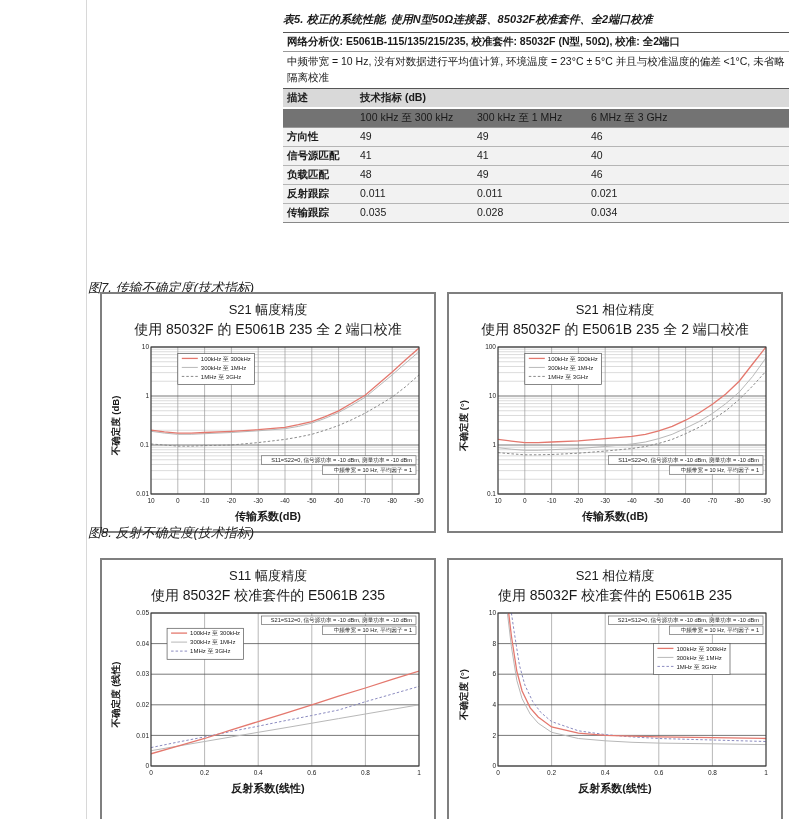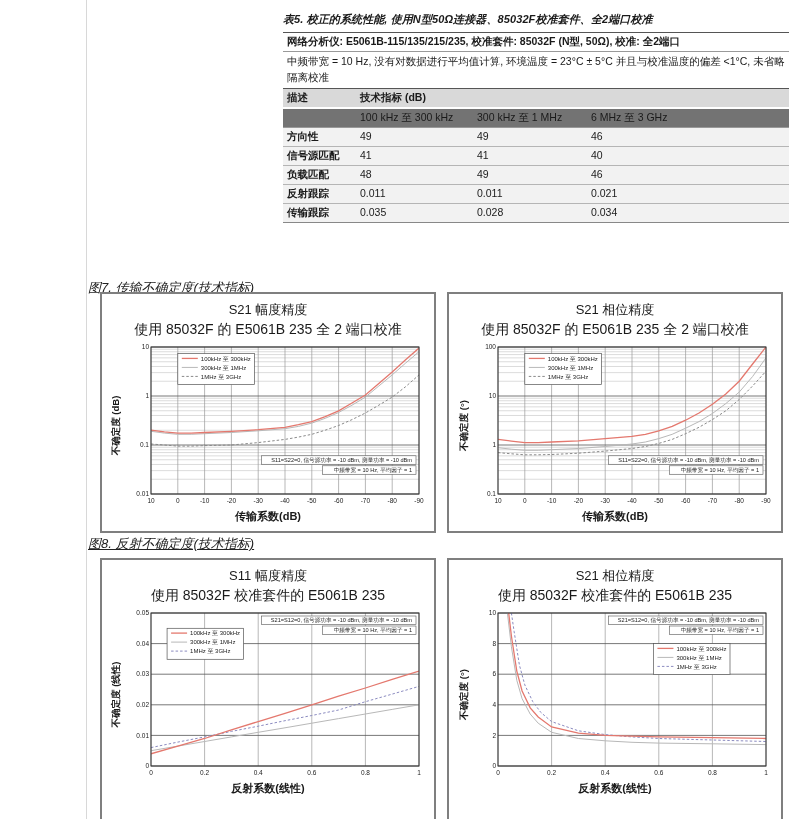--- a/index.html
+++ b/index.html
@@ -16,21 +16,21 @@
   .row-info-2 td{border-bottom:1.5px solid #555;line-height:1.5;margin-left:28px;}
   .row-head td{background:#d9d9d9;font-weight:bold;border-bottom:2px solid #fff;}
   .row-subhead td{background:#737373;border-bottom:1px solid #999;}
   .row-data td{background:#f2f2f2;border-bottom:1px solid #b5b5b5;}
   .row-data td:first-child{font-weight:bold;}
   .row-data.last td{border-bottom:1.5px solid #888;}
 
   
   .fig-caption{position:absolute;font-style:italic;font-size:13px;color:#222;}
   #fig7-caption{left:88px;top:279px;}
-  #fig8-caption{left:88px;top:535px;text-decoration:underline;}
+  #fig8-caption{left:88px;top:524px;}
   .charts-row{position:absolute;left:100px;display:flex;gap:11px;}
   #charts-row-1{top:292px;}
   #charts-row-2{top:558px;}
   .chart-box{width:336px;height:241px;border:2px solid #7f7f7f;background:#fff;box-sizing:border-box;
              padding:7px 4px 2px;display:flex;flex-direction:column;align-items:center;}
   #charts-row-2 .chart-box{height:317px;}
   .chart-title{font-size:13px;font-weight:normal;}
   .chart-subtitle{font-size:14px;margin-top:2px;}
   .plot-row{display:flex;align-items:center;margin-top:3px;}
   .ylabel{width:13px;align-self:stretch;display:flex;align-items:center;justify-content:center;}

